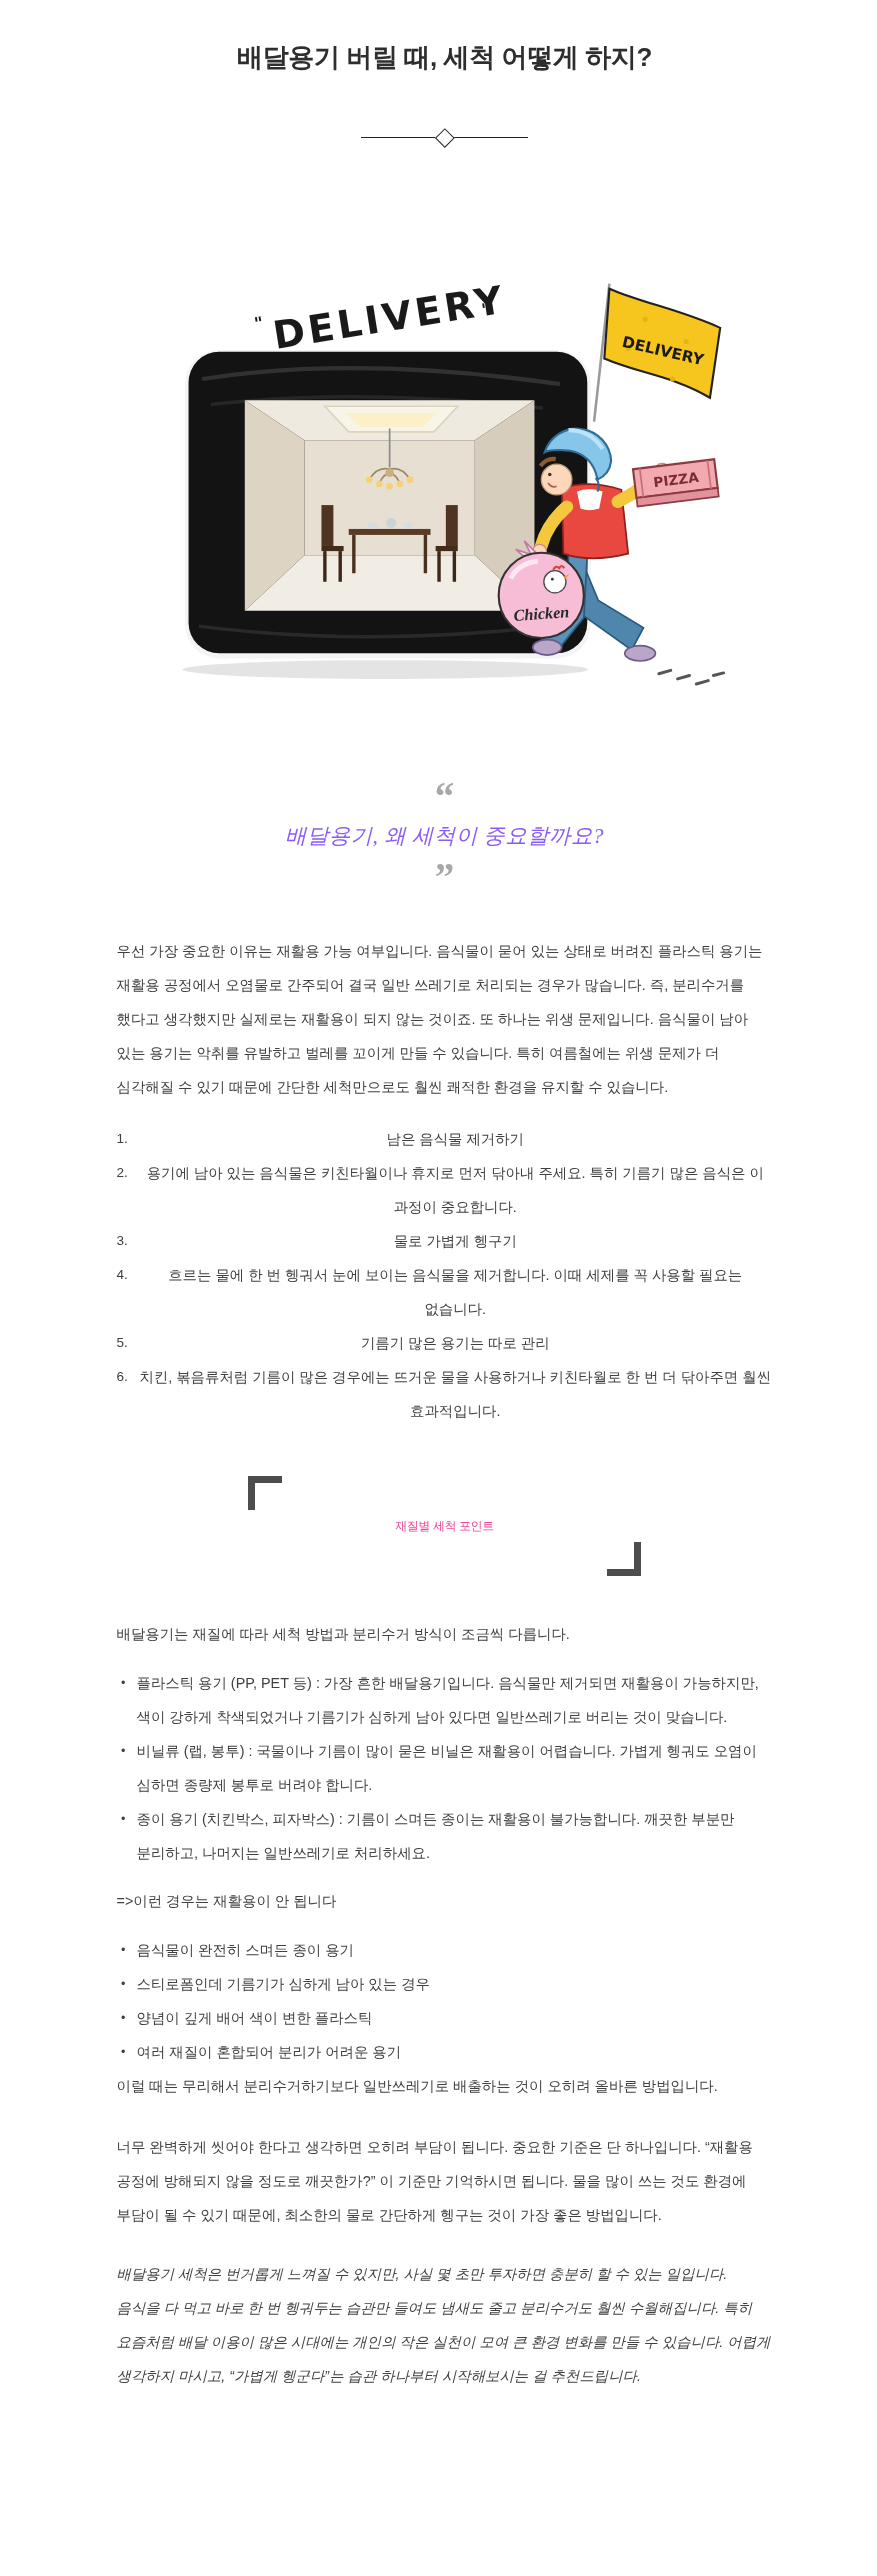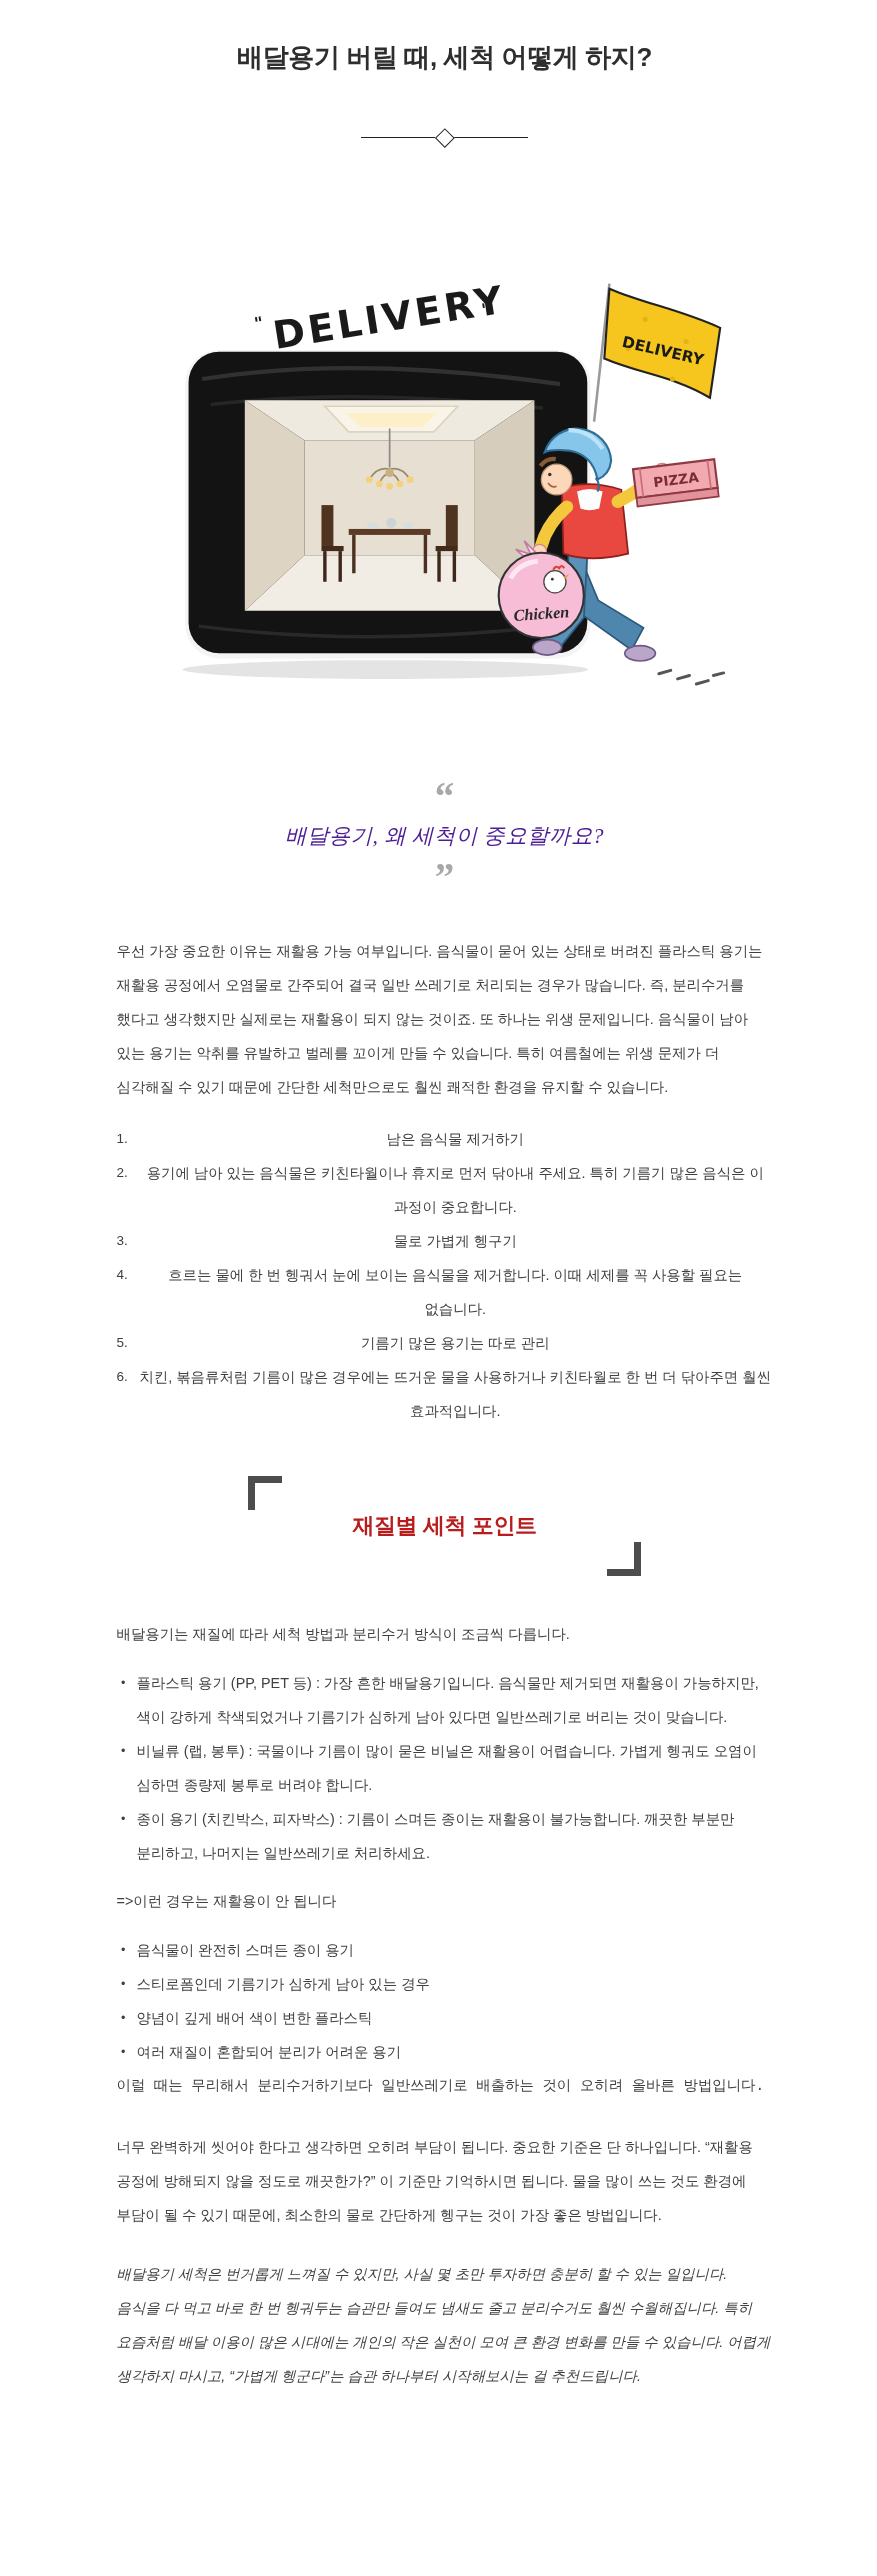--- a/index.html
+++ b/index.html
@@ -54,21 +54,21 @@
     font-family: "Liberation Serif", "DejaVu Serif", serif;
     font-size: 39px;
     color: #a8a8a8;
     line-height: 39px;
     font-weight: bold;
   }
   .quote-text {
     font-family: "Liberation Serif", "DejaVu Serif", serif;
     font-style: italic;
     font-size: 21.5px;
-    color: #4c1d95;
+    color: #8b5cf6;
     line-height: 41px;
     letter-spacing: 0.4px;
   }
   .p-why { margin-top: 38px; }
   .p-simple { margin-top: 39px; }
   ol.steps {
     margin: 18px 0 0 0;
     padding: 0;
     list-style: none;
     counter-reset: step;
@@ -104,23 +104,23 @@
     border-top: 7.2px solid #4d4d4d;
     border-left: 7.2px solid #4d4d4d;
   }
   .bracket-br {
     position: absolute; bottom: 0; right: 0;
     width: 27px; height: 27px;
     border-bottom: 7.2px solid #4d4d4d;
     border-right: 7.2px solid #4d4d4d;
   }
   .section-title {
-    font-size: 22px;
-    font-weight: bold;
-    color: #b91c1c;
+    font-size: 12px;
+    font-weight: normal;
+    color: #ec4899;
     letter-spacing: -0.4px;
   }
   .p-materials-intro { margin-top: 41px; }
   ul.bullets {
     margin: 0;
     padding: 0;
     list-style: none;
   }
   ul.bullets > li {
     position: relative;
@@ -131,21 +131,21 @@
   }
   ul.bullets > li::before {
     content: "\2022";
     position: absolute;
     left: 4.5px;
     top: 0;
     font-size: 12.6px;
     color: #404040;
   }
   .p-norecycle-head { margin-top: 14.4px; }
-  .p-norecycle-outro { margin-top: 0; font-family: Liberation Mono, monospace; }
+  .p-norecycle-outro { margin-top: 0; }
   .p-closing1 { margin-top: 27px; }
   .p-closing2 { margin-top: 25px; font-style: italic; }
 </style>
 </head>
 <body>
 
 <div class="page">
 
   <h1 class="title">배달용기 버릴 때, 세척 어떻게 하지?</h1>
 

